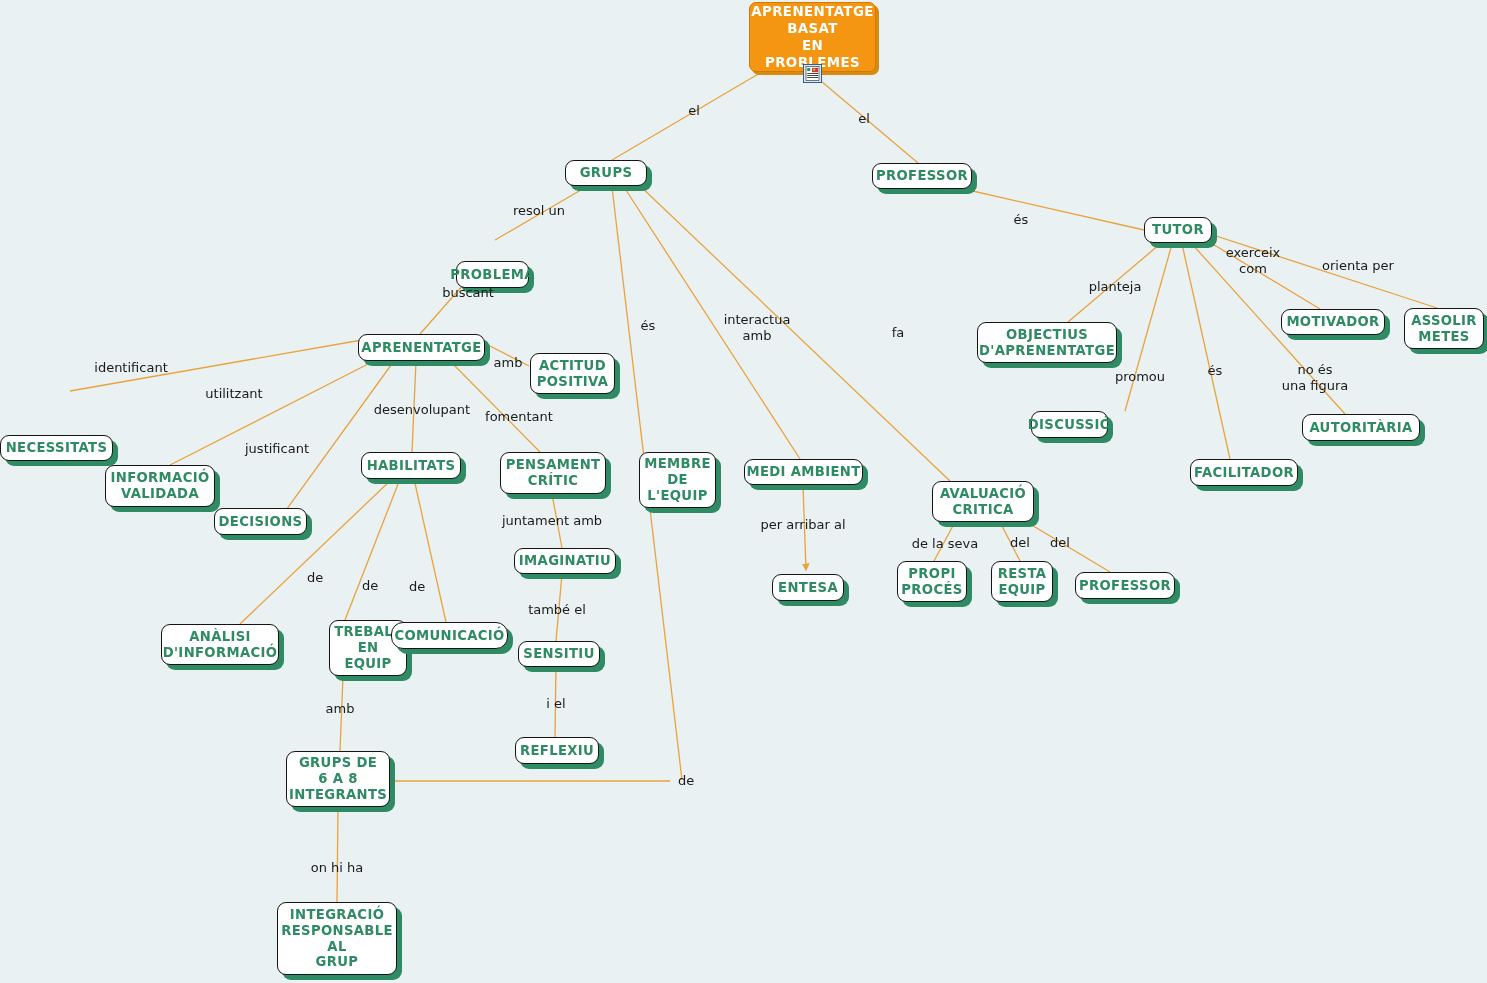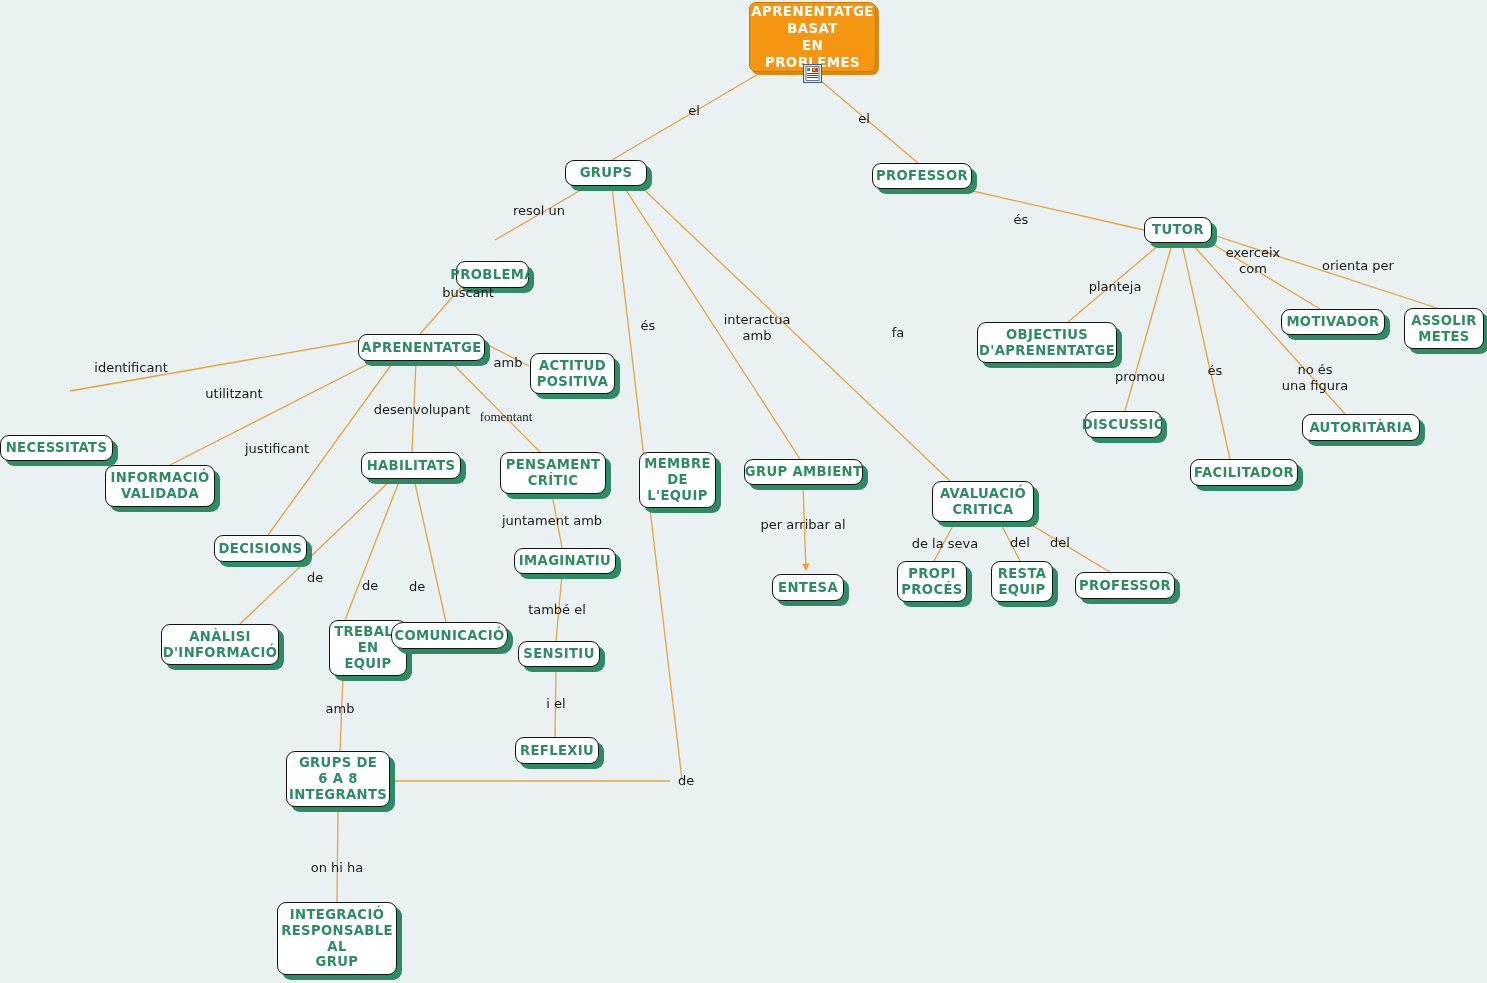--- a/index.html
+++ b/index.html
@@ -129,33 +129,33 @@
       <div class="node" style="left: 530px; top: 353px; width: 85px; height: 41px;">ACTITUD
 POSITIVA</div>
       <div class="node" style="left: 977px; top: 322px; width: 140px; height: 41px;">OBJECTIUS
 D'APRENENTATGE</div>
       <div class="node" style="left: 1281px; top: 309px; width: 104px; height: 26px;">MOTIVADOR</div>
       <div class="node" style="left: 1404px; top: 308px; width: 80px; height: 41px;">ASSOLIR
 METES</div>
       <div class="node" style="left: 0px; top: 391px; width: 113px; height: 26px; margin-top: 44px;">NECESSITATS</div>
       <div class="node" style="left: 105px; top: 465px; width: 110px; height: 42px;">INFORMACIÓ
 VALIDADA</div>
-      <div class="node" style="left: 1085px; top: 411px; width: 77px; height: 27px;">DISCUSSIÓ</div>
+      <div class="node" style="left: 1031px; top: 411px; width: 77px; height: 27px;">DISCUSSIÓ</div>
       <div class="node" style="left: 1302px; top: 414px; width: 118px; height: 27px;">AUTORITÀRIA</div>
       <div class="node" style="left: 1190px; top: 459px; width: 108px; height: 27px;">FACILITADOR</div>
       <div class="node" style="left: 361px; top: 452px; width: 100px; height: 27px;">HABILITATS</div>
       <div class="node" style="left: 500px; top: 452px; width: 106px; height: 42px;">PENSAMENT
 CRÍTIC</div>
       <div class="node" style="left: 639px; top: 452px; width: 77px; height: 56px;">MEMBRE
 DE
 L'EQUIP</div>
-      <div class="node" style="left: 744px; top: 459px; width: 119px; height: 26px;">GRUP AMBIENT</div>
+      <div class="node" style="left: 744px; top: 459px; width: 119px; height: 26px;">MEDI AMBIENT</div>
       <div class="node" style="left: 932px; top: 481px; width: 102px; height: 41px;">AVALUACIÓ
 CRITICA</div>
-      <div class="node" style="left: 214px; top: 535px; width: 93px; height: 27px;">DECISIONS</div>
+      <div class="node" style="left: 214px; top: 508px; width: 93px; height: 27px;">DECISIONS</div>
       <div class="node" style="left: 514px; top: 548px; width: 102px; height: 26px;">IMAGINATIU</div>
       <div class="node" style="left: 897px; top: 561px; width: 70px; height: 41px;">PROPI
 PROCÉS</div>
       <div class="node" style="left: 991px; top: 561px; width: 62px; height: 41px;">RESTA
 EQUIP</div>
       <div class="node" style="left: 1075px; top: 572px; width: 100px; height: 27px;">PROFESSOR</div>
       <div class="node" style="left: 161px; top: 624px; width: 118px; height: 41px;">ANÀLISI
 D'INFORMACIÓ</div>
       <div class="node" style="left: 305px; top: 620px; width: 78px; height: 56px; margin-left: 24px;">TREBALL
 EN
@@ -187,21 +187,21 @@
       <div class="elabel" style="left: 1215px; top: 371px;">és</div>
       <div class="elabel" style="left: 1315px; top: 378px;">no és
 una figura</div>
       <div class="elabel" style="left: 1253px; top: 261px;">exerceix
 com</div>
       <div class="elabel" style="left: 1358px; top: 266px;">orienta per</div>
       <div class="elabel" style="left: 131px; top: 368px;">identificant</div>
       <div class="elabel" style="left: 234px; top: 394px;">utilitzant</div>
       <div class="elabel" style="left: 277px; top: 449px;">justificant</div>
       <div class="elabel" style="left: 422px; top: 410px;">desenvolupant</div>
-      <div class="elabel" style="left: 506px; top: 417px; font-family: Liberation Serif, serif;">fomentant</div>
+      <div class="elabel" style="left: 519px; top: 417px;">fomentant</div>
       <div class="elabel" style="left: 508px; top: 363px;">amb</div>
       <div class="elabel" style="left: 315px; top: 578px;">de</div>
       <div class="elabel" style="left: 370px; top: 586px;">de</div>
       <div class="elabel" style="left: 417px; top: 587px;">de</div>
       <div class="elabel" style="left: 552px; top: 521px;">juntament amb</div>
       <div class="elabel" style="left: 557px; top: 610px;">també el</div>
       <div class="elabel" style="left: 556px; top: 704px;">i el</div>
       <div class="elabel" style="left: 340px; top: 709px;">amb</div>
       <div class="elabel" style="left: 337px; top: 868px;">on hi ha</div>
       <div class="elabel" style="left: 686px; top: 781px;">de</div>

